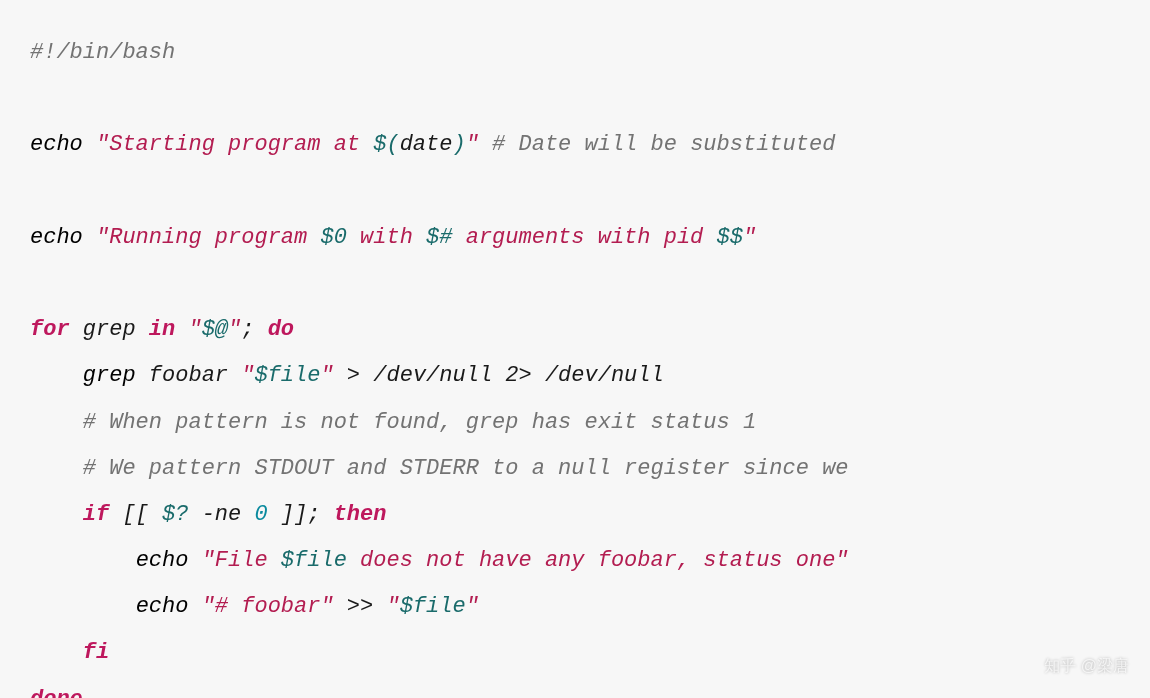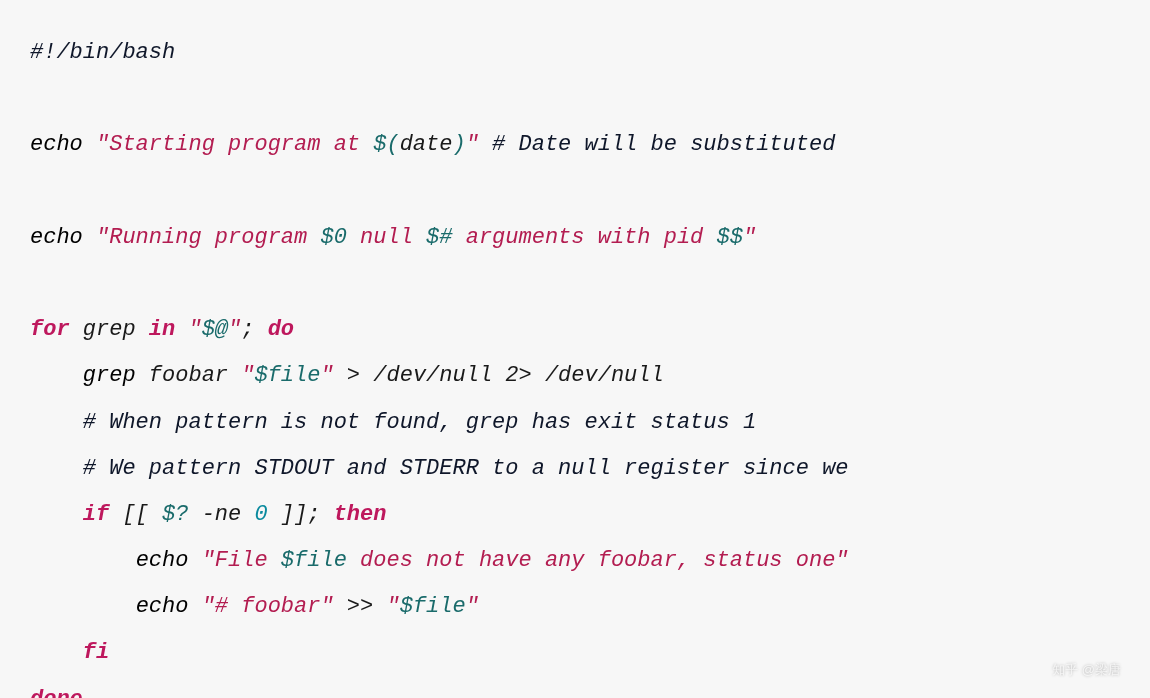--- a/index.html
+++ b/index.html
@@ -17,46 +17,46 @@
       width: 1150px;
       height: 698px;
       overflow: hidden;
       position: relative;
       color: #1a1a1a;
     }
     pre {
       font-family: inherit;
       white-space: pre;
     }
-    .comment { color: #0f172a; font-style: italic; }
+    .comment { color: #737373; font-style: italic; }
     .keyword { color: #be185d; font-weight: bold; }
     .builtin { color: #000000; }
     .string { color: #b31d51; }
     .variable { color: #1a6b6b; }
     .number { color: #0a8a9e; }
     .plain { color: #1a1a1a; }
     .watermark {
       position: absolute;
       bottom: 15px;
-      right: 29px;
+      right: 21px;
       color: rgba(255,255,255,0.7);
       font-style: normal;
-      font-size: 13px;
+      font-size: 16px;
       font-family: sans-serif;
       text-shadow: 0 0 3px rgba(0,0,0,0.3);
     }
   </style>
 </head>
 <body>
 
 <pre><span class="comment">#!/bin/bash</span>
 
 <span class="builtin">echo</span> <span class="string">"Starting program at </span><span class="variable">$(</span><span class="plain">date</span><span class="variable">)</span><span class="string">"</span><span class="comment"> # Date will be substituted</span>
 
-<span class="builtin">echo</span> <span class="string">"Running program </span><span class="variable">$0</span><span class="string"> null </span><span class="variable">$#</span><span class="string"> arguments with pid </span><span class="variable">$$</span><span class="string">"</span>
+<span class="builtin">echo</span> <span class="string">"Running program </span><span class="variable">$0</span><span class="string"> with </span><span class="variable">$#</span><span class="string"> arguments with pid </span><span class="variable">$$</span><span class="string">"</span>
 
 <span class="keyword">for</span><span class="plain"> grep </span><span class="keyword">in</span><span class="string"> "</span><span class="variable">$@</span><span class="string">"</span><span class="plain">; </span><span class="keyword">do</span>
 <span>    </span><span class="builtin">grep</span><span class="plain"> foobar </span><span class="string">"</span><span class="variable">$file</span><span class="string">"</span><span class="plain"> &gt; /dev/null 2&gt; /dev/null</span>
 <span>    </span><span class="comment"># When pattern is not found, grep has exit status 1</span>
 <span>    </span><span class="comment"># We pattern STDOUT and STDERR to a null register since we </span>
 <span>    </span><span class="keyword">if</span><span class="plain"> [[ </span><span class="variable">$?</span><span class="plain"> -ne </span><span class="number">0</span><span class="plain"> ]]; </span><span class="keyword">then</span>
 <span>        </span><span class="builtin">echo</span><span class="string"> "File </span><span class="variable">$file</span><span class="string"> does not have any foobar, status one"</span>
 <span>        </span><span class="builtin">echo</span><span class="string"> "# foobar"</span><span class="plain"> &gt;&gt; </span><span class="string">"</span><span class="variable">$file</span><span class="string">"</span>
 <span>    </span><span class="keyword">fi</span>
 <span class="keyword">done</span></pre>

